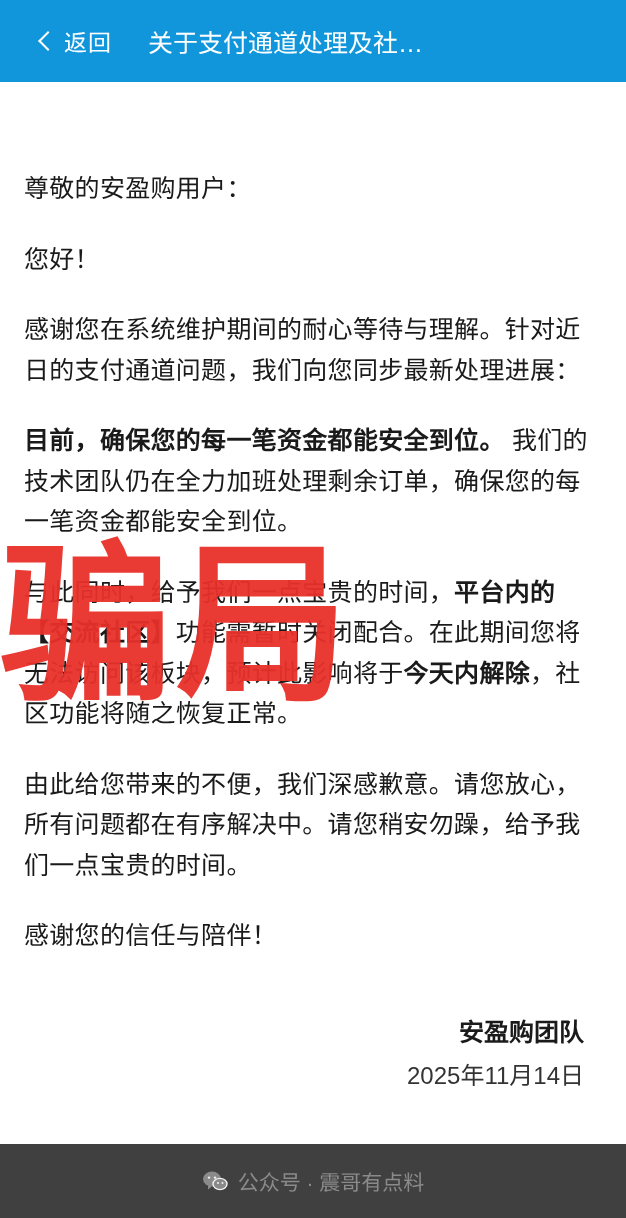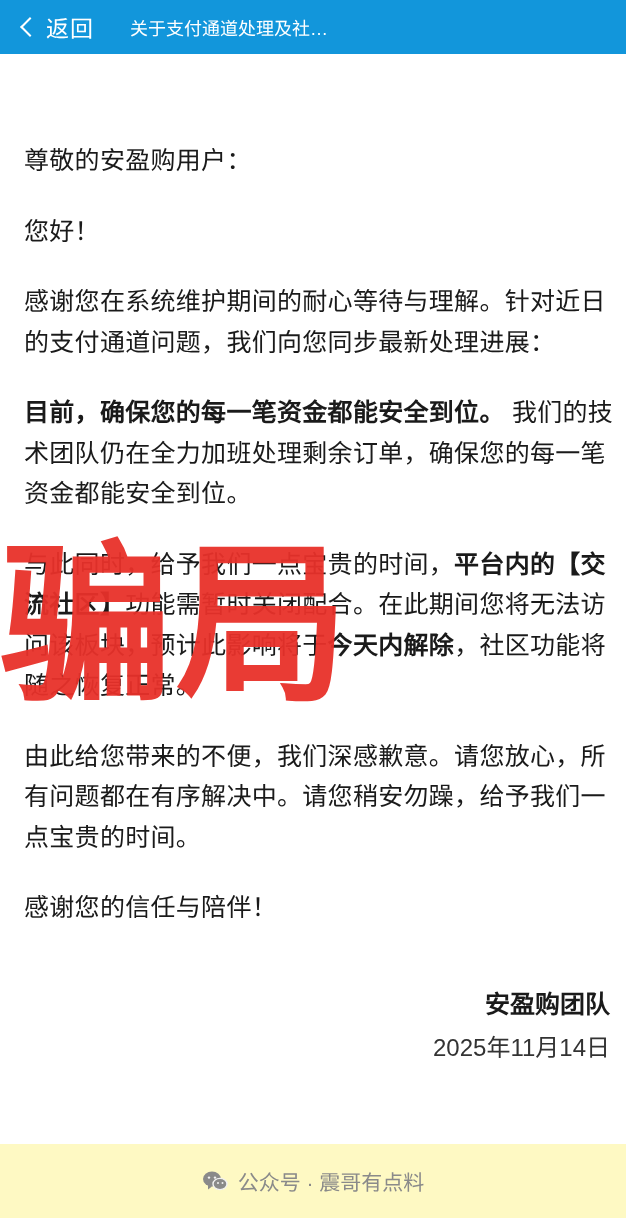--- a/index.html
+++ b/index.html
@@ -11,25 +11,25 @@
     width: 626px;
     height: 1218px;
     position: relative;
     overflow: hidden;
     font-family: "Liberation Sans", "DejaVu Sans", sans-serif;
     color: #1a1a1a;
   }
 
   
   .nav-bar {
-    height: 54px;
+    height: 82px;
     background: #1296db;
     display: flex;
     align-items: center;
-    padding: 0 18px;
+    padding: 0 36px;
     box-sizing: border-box;
     color: #ffffff;
   }
   .nav-back {
     display: flex;
     align-items: center;
     gap: 10px;
     cursor: pointer;
     flex: 0 0 auto;
   }
@@ -48,33 +48,33 @@
     height: 12px;
     border-left: 2.5px solid #ffffff;
     border-bottom: 2.5px solid #ffffff;
     transform: rotate(45deg);
   }
   .nav-back-label {
     font-size: 23px;
     letter-spacing: 1px;
   }
   .nav-title {
-    font-size: 18px;
+    font-size: 25px;
     font-weight: 500;
     margin-left: 36px;
     white-space: nowrap;
     overflow: hidden;
     text-overflow: ellipsis;
     max-width: 400px;
   }
 
   
   .content {
     position: relative;
-    padding: 86px 10px 0 24px;
+    padding: 86px 36px 0 24px;
     box-sizing: border-box;
   }
   .para {
     font-size: 25px;
     line-height: 1.62;
     margin: 0 0 30px 0;
     letter-spacing: 0.3px;
     word-break: break-word;
   }
   .para b {
@@ -118,21 +118,21 @@
     opacity: 0.95;
   }
 
   
   .footer {
     position: absolute;
     left: 0;
     right: 0;
     bottom: 0;
     height: 74px;
-    background: #fef9c3;
+    background: #404040;
     display: flex;
     align-items: center;
     justify-content: center;
     gap: 10px;
     color: #8a8a8a;
     font-size: 21px;
   }
   .mp-icon {
     width: 26px;
     height: 22px;

